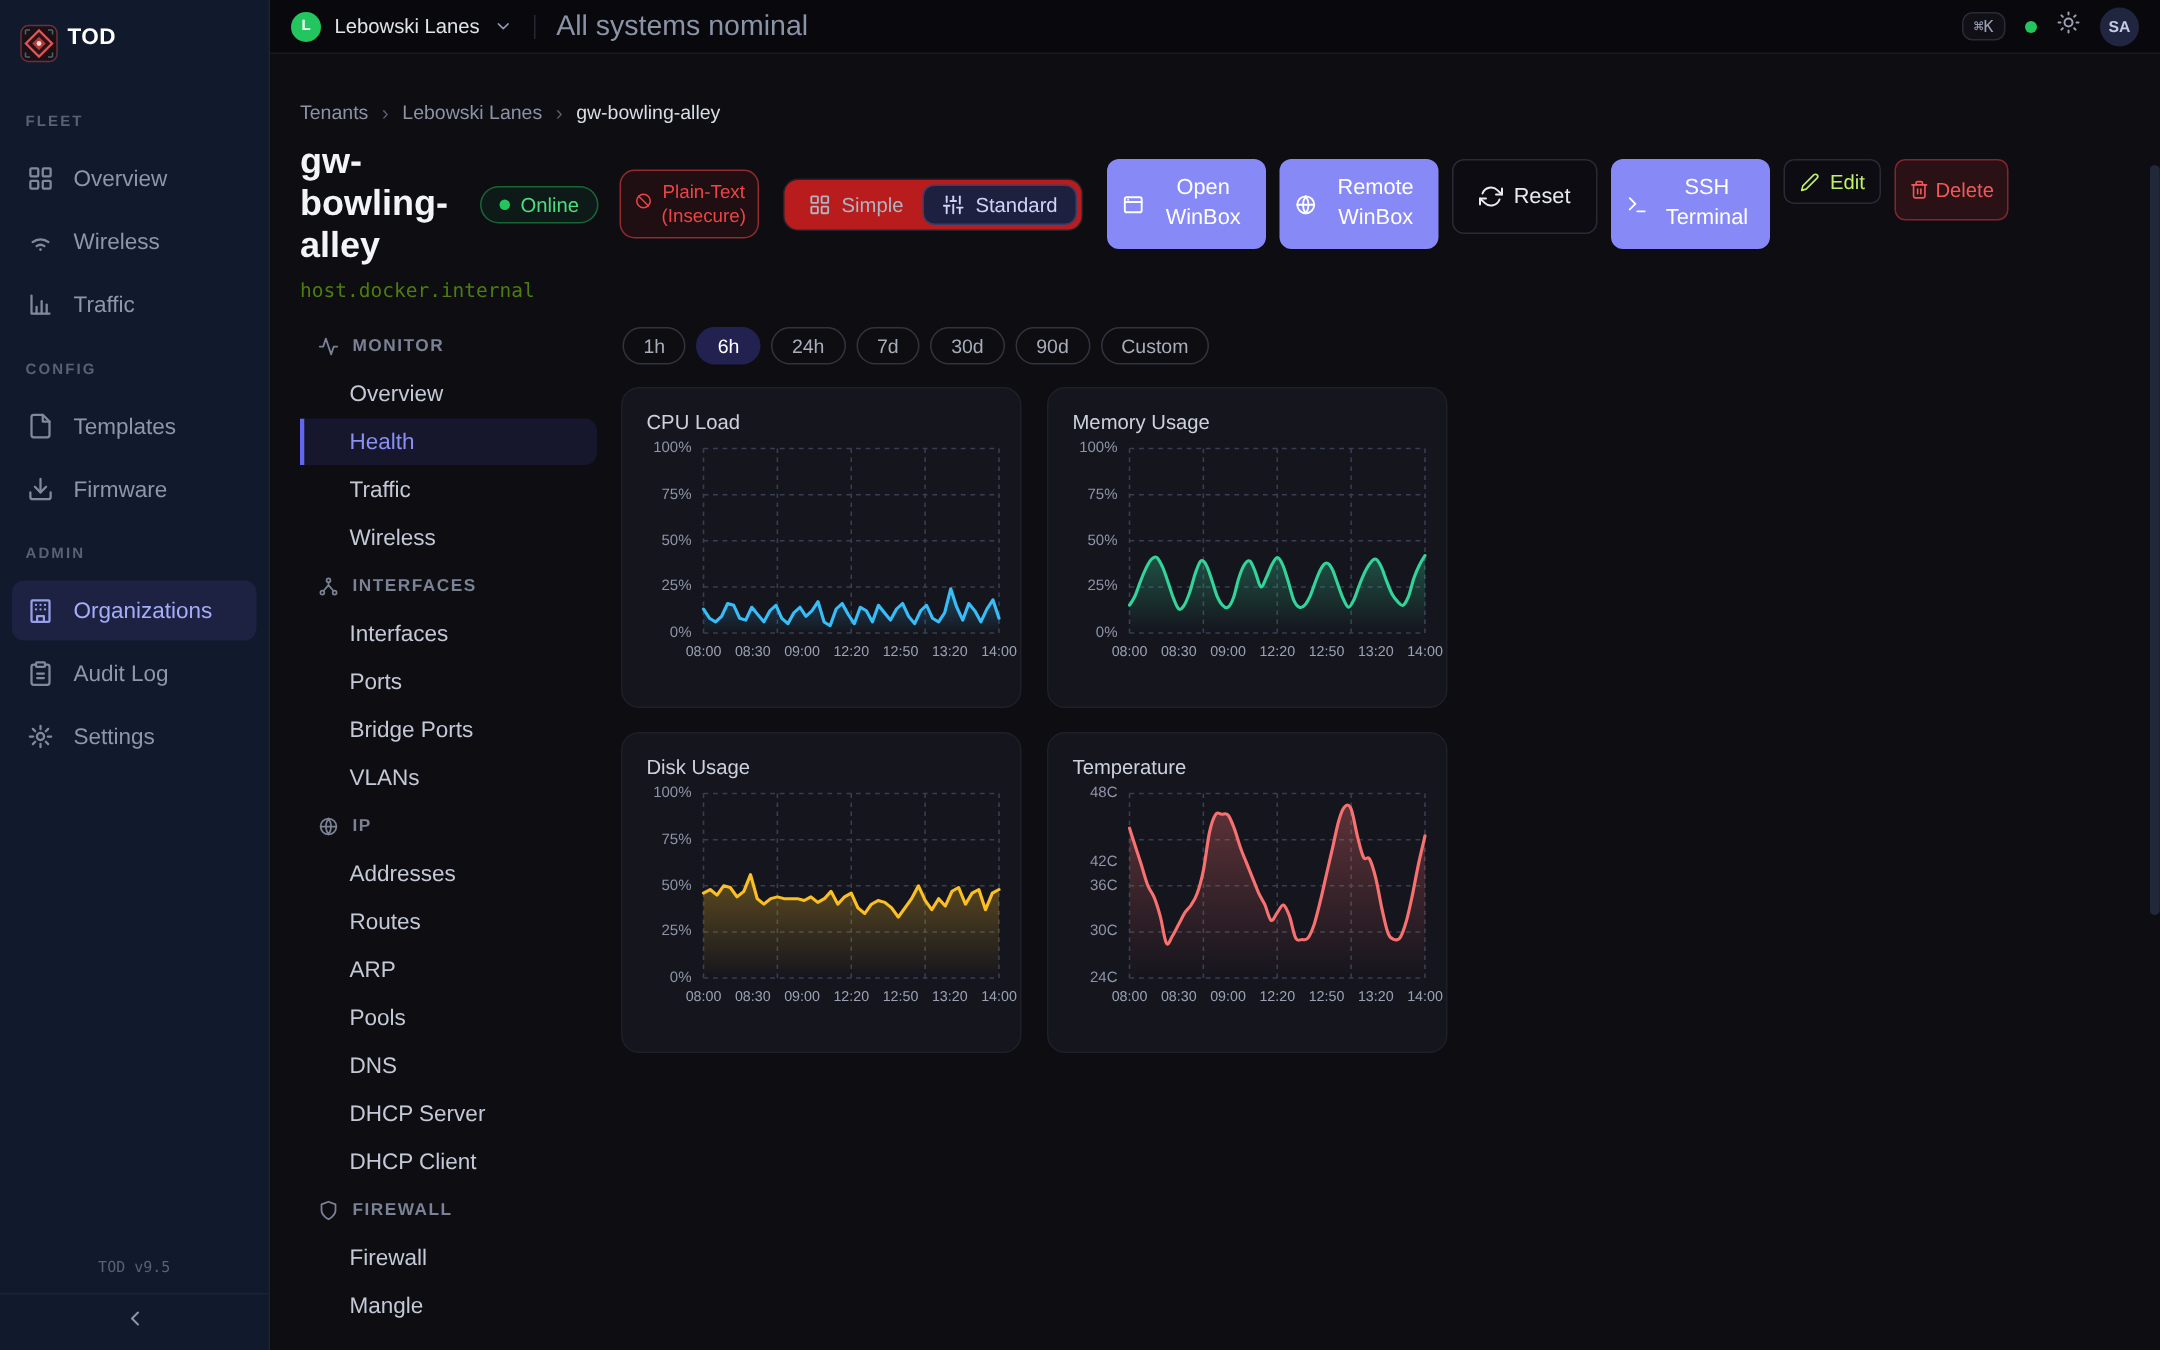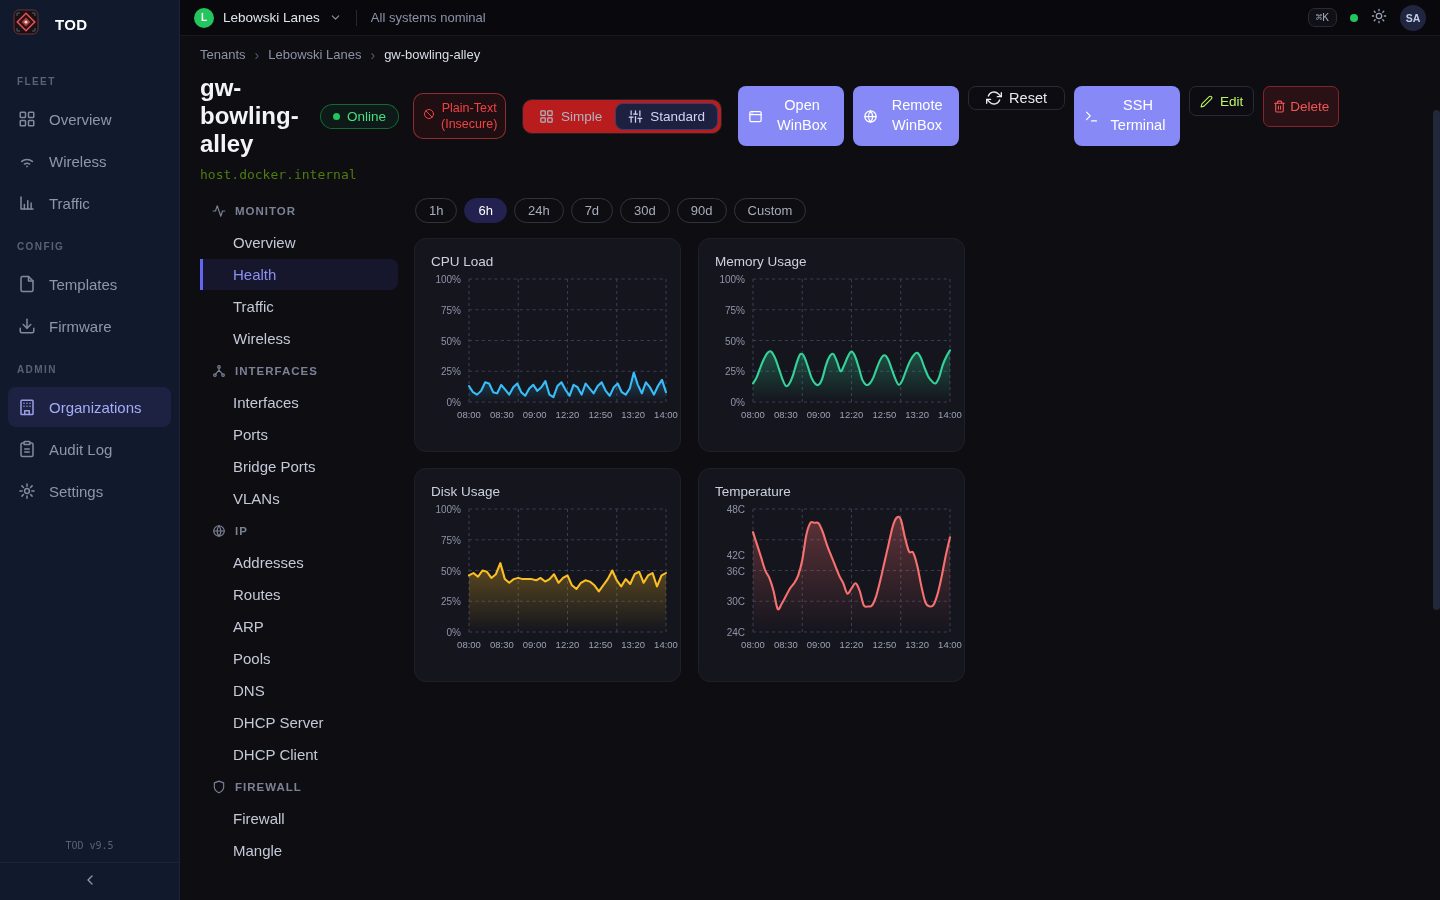--- a/index.html
+++ b/index.html
@@ -2,21 +2,21 @@
 <html><head>
 <meta charset="utf-8">
 <style>
   * { box-sizing: border-box; margin: 0; padding: 0; }
   html,body { width:1440px; height:900px; overflow:hidden; background:#0d0d12;
     font-family:"Liberation Sans", sans-serif; color:#e6e9ef; }
 
   
   .sidebar{position:fixed;left:0;top:0;bottom:0;width:180px;background:#111a2c;
     border-right:1px solid #1b2335;display:flex;flex-direction:column;z-index:5}
-  .logo-row{height:48px;display:flex;align-items:center;gap:16px;padding:16px 13px;flex:none}
+  .logo-row{height:48px;display:flex;gap:6px;padding:16px 13px;flex:none}
   .logo-text{font-weight:700;font-size:15px;color:#ffffff;letter-spacing:.3px}
   .side-nav{flex:1;padding:12px 8px 0}
   .side-section-label{font-size:10px;font-weight:700;letter-spacing:1.4px;color:#596175;padding:16px 9px 10px}
   .side-item{display:flex;align-items:center;gap:13px;padding:0 10px;height:40px;margin:2px 0;
     border-radius:8px;color:#8e96ab;font-size:15px;cursor:pointer}
   .side-item.active{background:#1d2142;color:#a5adf8}
   .side-icon{display:flex;align-items:center;opacity:.9}
   .sidebar-footer{flex:none}
   .version{text-align:center;font-family:"DejaVu Sans Mono",monospace;font-size:10px;color:#596175;
     padding:11px 0;border-bottom:1px solid #1b2335}
@@ -26,31 +26,31 @@
   .topbar{position:fixed;left:180px;right:0;top:0;height:36px;background:#08080d;
     border-bottom:1px solid #18181f;display:flex;align-items:center;justify-content:space-between;
     padding:0 14px;z-index:4}
   .topbar-left{display:flex;align-items:center;gap:14px}
   .tenant-switcher{display:flex;align-items:center;gap:9px;cursor:pointer}
   .tenant-avatar{width:20px;height:20px;border-radius:50%;background:#22c55e;color:#fff;
     display:grid;place-items:center;font-size:10px;font-weight:700}
   .tenant-name{font-size:13.5px;color:#dfe3ea}
   .chev{display:flex;color:#8e96ab}
   .topbar-divider{width:1px;height:16px;background:#262634}
-  .status-message{font-size:13px;color:#8b93a7}
+  .status-message{font-size:19px;color:#8b93a7}
   .topbar-right{display:flex;align-items:center;gap:13px}
   .kbd{font-family:"DejaVu Sans Mono",monospace;font-size:11px;color:#9aa1b2;border:1px solid #2b2b38;
     border-radius:7px;padding:2px 7px;background:#101016;cursor:pointer}
   .status-dot{width:8px;height:8px;border-radius:50%;background:#22c55e}
   .theme-toggle{color:#9aa1b2;display:flex;cursor:pointer}
   .user-avatar{width:26px;height:26px;border-radius:50%;background:#20263f;color:#c3cbe8;
     font-size:10.5px;font-weight:700;display:grid;place-items:center;cursor:pointer}
 
   
-  main{margin-left:180px;padding-top:26px}
+  main{margin-left:180px;padding-top:46px}
   .breadcrumb{display:flex;align-items:center;gap:9px;padding:21px 20px 0;font-size:13px;color:#8b93a7}
   .breadcrumb .sep{color:#555d6f;font-size:14px;line-height:1}
   .breadcrumb .current{color:#d9dee6}
   .breadcrumb .crumb{cursor:pointer}
 
   .header-row{display:flex;align-items:center;padding:12px 20px 0;gap:14px}
   .device-title{width:106px;font-size:24px;line-height:28px;font-weight:700;color:#f2f4f8}
   .badge-online{display:flex;align-items:center;gap:7px;border:1px solid rgba(34,197,94,.45);
     background:rgba(34,197,94,.07);color:#4ade80;font-size:13.5px;border-radius:15px;padding:4px 12px;flex:none}
   .badge-online .dot{width:7px;height:7px;border-radius:50%;background:#22c55e}
@@ -58,21 +58,21 @@
     background:rgba(153,27,27,.13);color:#ef4444;font-size:12.5px;border-radius:10px;padding:6px 9px;
     width:93px;line-height:1.3;text-align:center;flex:none}
   .seg{display:flex;background:#b91c1c;border:1px solid #23232e;border-radius:10px;padding:3px;margin-left:2px;flex:none}
   .seg-btn{display:flex;align-items:center;gap:7px;padding:5px 12px;border-radius:8px;font-size:13.5px;
     color:#aeb4c2;border:1px solid transparent;cursor:pointer}
   .seg-btn.active{background:#1e2040;border-color:#3a3d6b;color:#d0d3f7}
   .actions{display:flex;align-items:flex-start;gap:9px;margin-left:2px}
   .btn{display:flex;align-items:center;justify-content:center;gap:7px;border-radius:8px;cursor:pointer;flex:none}
   .btn-primary{background:#8689f6;color:#fff;width:106px;height:60px;font-size:14.5px;padding:0 10px}
   .btn-primary .lbl{flex:1;text-align:center;line-height:1.35}
-  .btn-outline{background:#0c0c12;border:1px solid #2a2a36;color:#e8eaef;height:24px;padding:0 17px;font-size:14.5px}
+  .btn-outline{background:#0c0c12;border:1px solid #2a2a36;color:#e8eaef;height:50px;padding:0 17px;font-size:14.5px}
   .btn-ghost{background:#0c0c12;border:1px solid #2a2a36;color:#bef264;height:30px;padding:0 10px;font-size:13.5px;border-radius:7px}
   .btn-danger{background:#2a1116;border:1px solid #86242e;color:#f25757;height:41px;padding:0 9px;font-size:13.5px;border-radius:7px;gap:4px}
 
   .host-line{padding:9px 20px 0;font-family:"DejaVu Sans Mono",monospace;font-size:13px;color:#4d7c0f}
 
   .content-row{display:flex;padding:13px 20px 0;gap:8px}
   .subnav{width:198px;flex:none}
   .subnav-section-header{display:flex;align-items:center;gap:9px;padding:9px 0 8px 12px;color:#7b8296;
     font-size:11.5px;letter-spacing:1px;font-weight:600}
   .subnav-item{padding:7px 0 7px 30px;font-size:15px;color:#c3c9d6;border-left:3px solid transparent;

